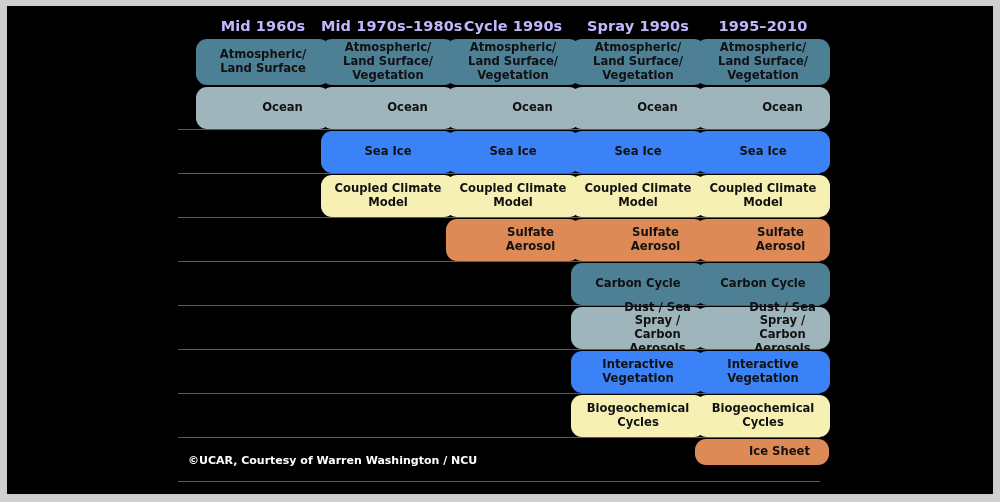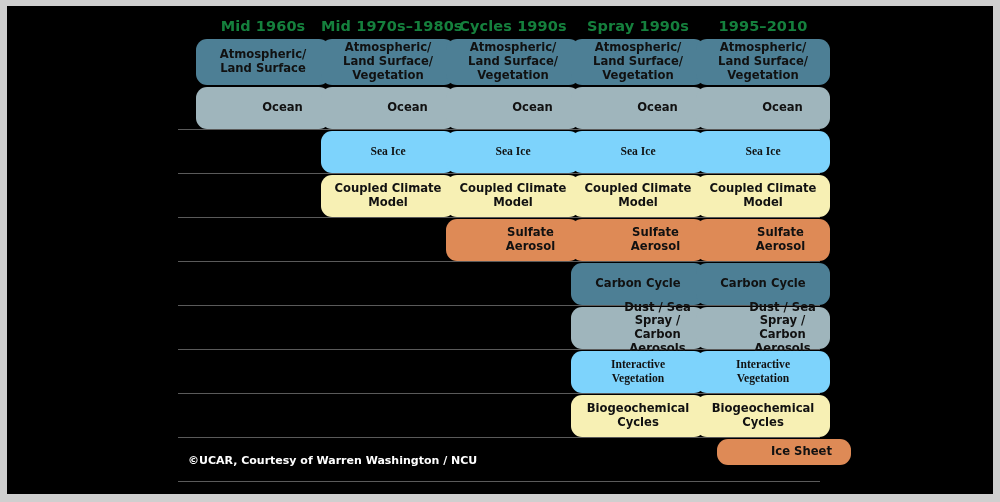--- a/index.html
+++ b/index.html
@@ -29,21 +29,21 @@
     overflow: hidden;
   }
 
   
   .col-header {
     position: absolute;
     top: 10px;
     height: 20px;
     line-height: 20px;
     text-align: center;
-    color: #15803d;
+    color: #c4b5fd;
     font-size: 14.5px;
     font-weight: bold;
     font-family: "DejaVu Sans", sans-serif;
     letter-spacing: 0.1px;
     white-space: nowrap;
   }
 
   
   .rule {
     position: absolute;
@@ -65,21 +65,21 @@
     line-height: 1.18;
     display: flex;
     align-items: center;
     justify-content: center;
     text-align: center;
     padding: 0 5px;
     white-space: pre-line;
   }
   .box.c-teal     { background: #4d7f95; }
   .box.c-bluegray { background: #9fb5bc; padding-left: 44px; }
-  .box.c-sage     { background: #7dd3fc; font-family: Liberation Serif, serif; }
+  .box.c-sage     { background: #3b82f6; }
   .box.c-cream    { background: #f7f0b4; }
   .box.c-orange   { background: #de8a56; padding-left: 40px; }
 
   
   #credit {
     position: absolute;
     left: 181px;
     top: 448px;
     color: #ffffff;
     font-size: 11px;
@@ -90,21 +90,21 @@
 </style>
 </head>
 <body>
 
 <div id="figure">
   <div id="canvas">
 
     <div id="headers-layer">
         <div class="col-header" style="left: 189px; width: 134px;">Mid 1960s</div>
         <div class="col-header" style="left: 314px; width: 134px;">Mid 1970s–1980s</div>
-        <div class="col-header" style="left: 439px; width: 134px;">Cycles 1990s</div>
+        <div class="col-header" style="left: 439px; width: 134px;">Cycle 1990s</div>
         <div class="col-header" style="left: 564px; width: 134px;">Spray 1990s</div>
         <div class="col-header" style="left: 689px; width: 134px;">1995–2010</div>
       </div>
     <div id="rules-layer">
         <div class="rule" style="top: 123px;"></div>
         <div class="rule" style="top: 167px;"></div>
         <div class="rule" style="top: 211px;"></div>
         <div class="rule" style="top: 255px;"></div>
         <div class="rule" style="top: 299px;"></div>
         <div class="rule" style="top: 343px;"></div>
@@ -156,18 +156,18 @@
 Spray / Carbon
 Aerosols</div>
         <div class="box c-sage" style="left: 564px; width: 134px; top: 345px; height: 42px;">Interactive
 Vegetation</div>
         <div class="box c-sage" style="left: 689px; width: 134px; top: 345px; height: 42px;">Interactive
 Vegetation</div>
         <div class="box c-cream" style="left: 564px; width: 134px; top: 389px; height: 42px;">Biogeochemical
 Cycles</div>
         <div class="box c-cream" style="left: 689px; width: 134px; top: 389px; height: 42px;">Biogeochemical
 Cycles</div>
-        <div class="box c-orange" style="left: 710px; width: 134px; top: 433px; height: 26px;">Ice Sheet</div>
+        <div class="box c-orange" style="left: 688px; width: 134px; top: 433px; height: 26px;">Ice Sheet</div>
       </div>
 
     <div id="credit">©UCAR, Courtesy of Warren Washington / NCU</div>
   </div>
 </div>
 
 </body></html>

